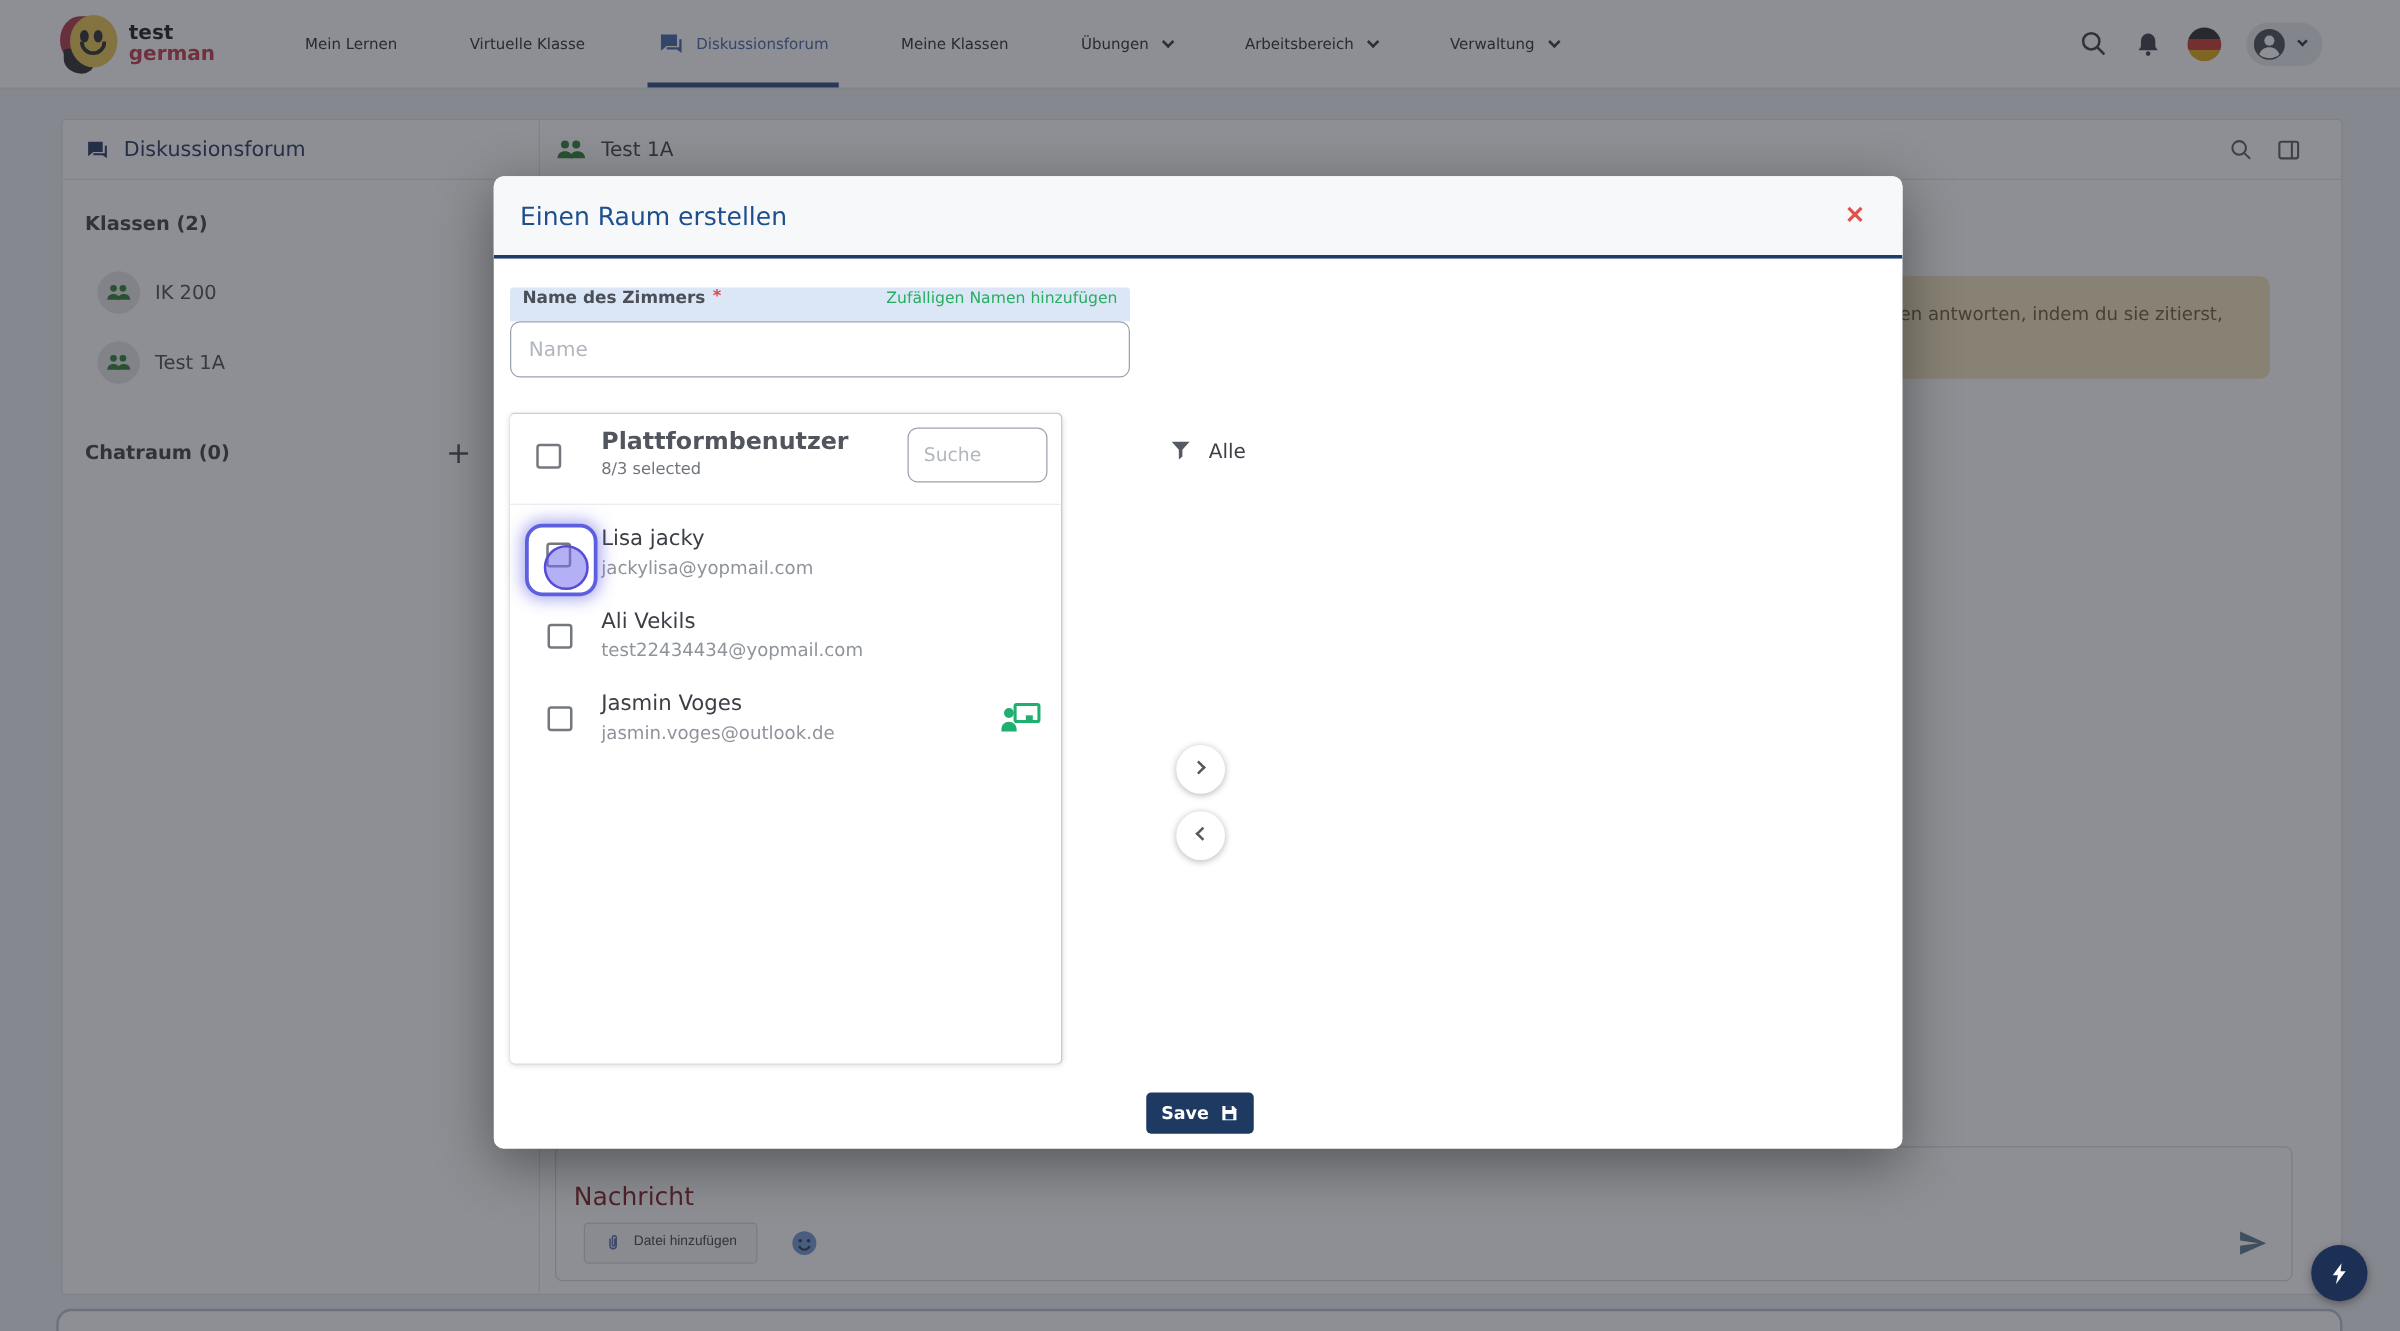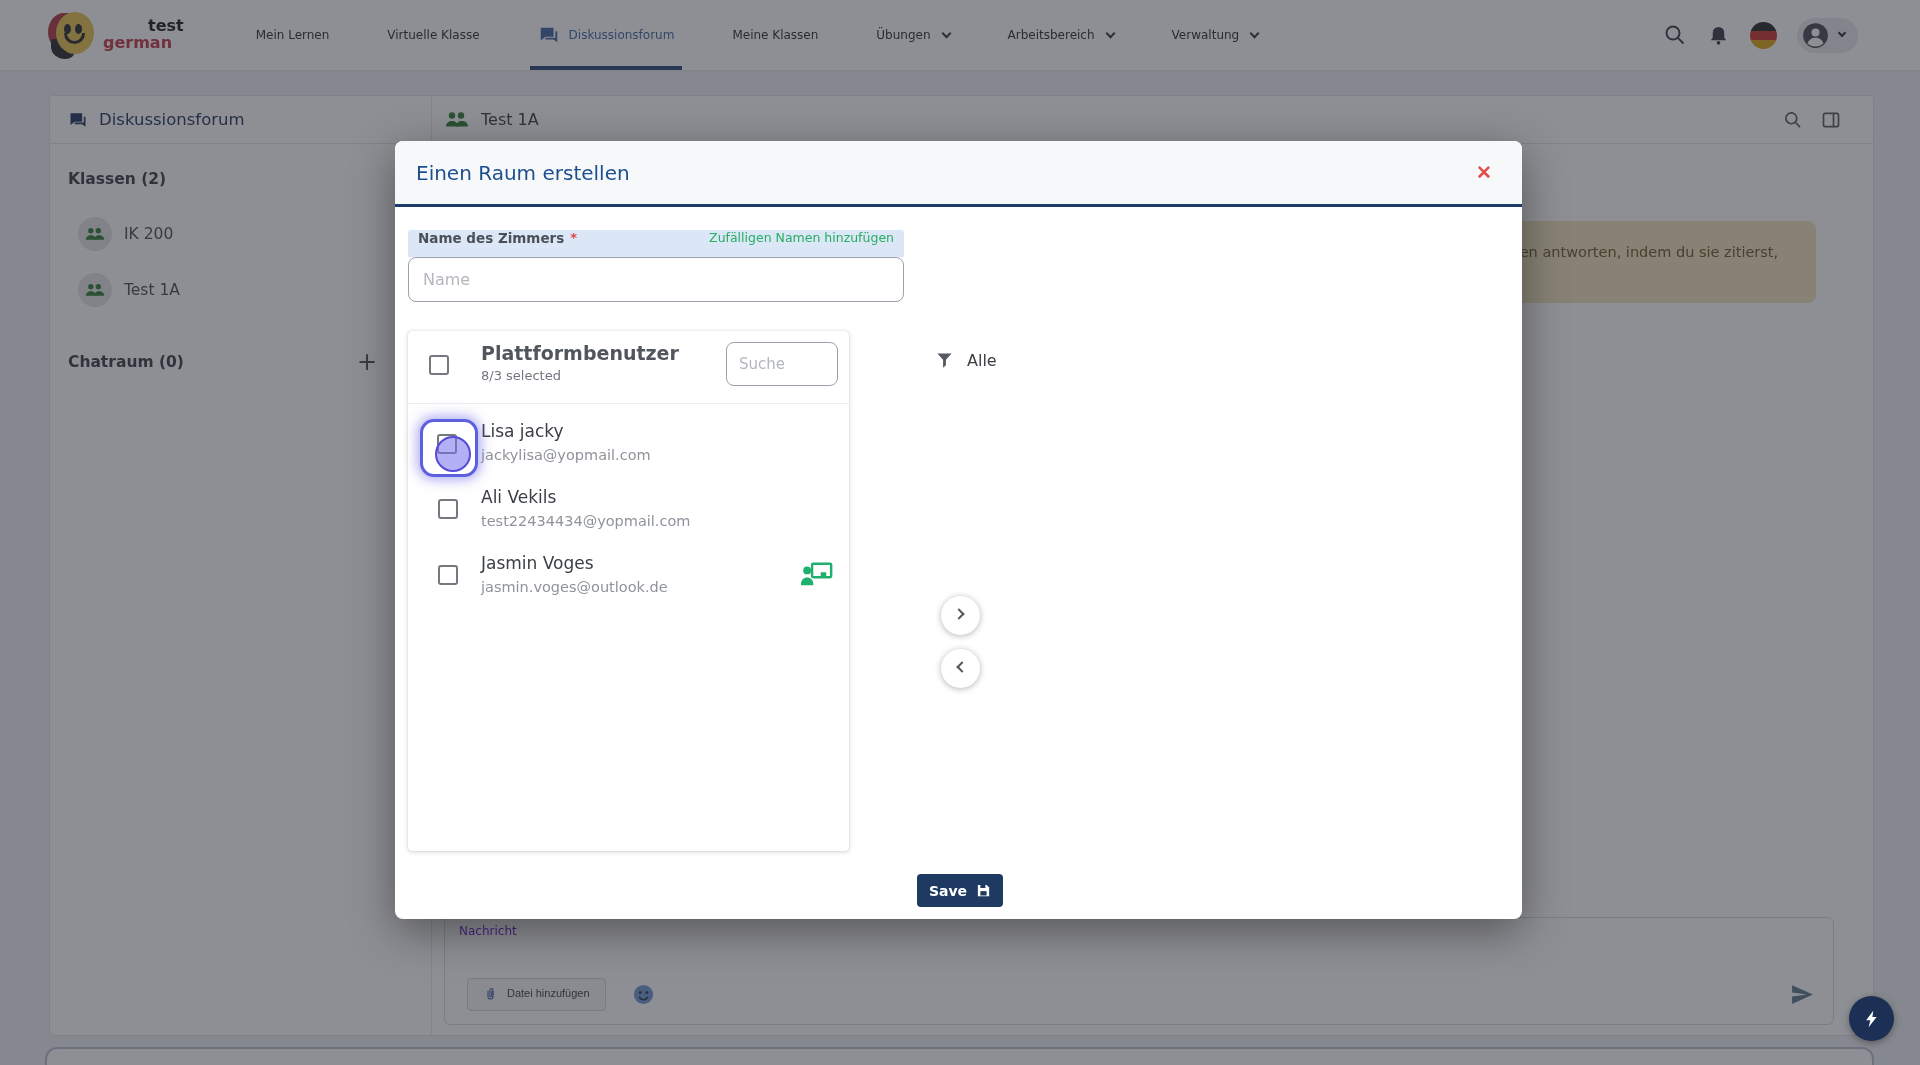--- a/index.html
+++ b/index.html
@@ -14,21 +14,21 @@
   .logo { display:flex; align-items:center; gap:9px; margin-left:48px; cursor:pointer; }
   .logo-mark { position:relative; width:46px; height:50px; }
   .lm-red  { position:absolute; left:0; top:3px;  width:32px; height:38px; background:#b03a48; border-radius:55% 40% 40% 55%; }
   .lm-dark { position:absolute; left:3px; bottom:1px; width:24px; height:20px; background:#2c2c2c; border-radius:10% 0 40% 60%; }
   .lm-face { position:absolute; left:8px; top:2px; width:38px; height:42px; background:#e7c453; border-radius:50%; }
   .eye { position:absolute; top:12px; width:7px; height:10px; background:#2c2c2c; border-radius:50%; }
   .e1 { left:8px; } .e2 { left:19px; }
   .mouth { position:absolute; left:8px; top:21px; width:21px; height:11px; border:3px solid #2c2c2c;
            border-top:none; border-radius:0 0 22px 22px; }
   .logo-text { display:flex; flex-direction:column; line-height:1.05; }
-  .lt1 { font-weight:bold; font-size:16px; color:#1d1d1f;margin-left:45px; }
+  .lt1 { font-weight:bold; font-size:16px; color:#1d1d1f; }
   .lt2 { font-weight:bold; font-size:16px; color:#c23a4a; }
 
   .nav-items { display:flex; align-items:center; gap:58px; margin-left:72px; height:100%; }
   .nav-item { position:relative; display:flex; align-items:center; gap:9px; height:100%;
               font-size:12px; color:#2c2f36; cursor:pointer; text-decoration:none; white-space:nowrap; }
   .nav-item.active { color:#4168a5; }
   .nav-item.active::after { content:""; position:absolute; left:-8px; right:-8px; bottom:0; height:4px; background:#2c4a7c; }
   .chev { display:inline-block; width:8px; height:8px; border-right:2px solid currentColor;
           border-bottom:2px solid currentColor; transform:rotate(45deg); margin-top:-4px; }
   .chev.sm { width:7px; height:7px; margin-left:3px; color:#34373d; }
@@ -70,21 +70,21 @@
                  gap:12px; padding:0 14px 0 13px; font-size:16px; color:#3b3f46; }
   .main-header .group-ic { color:#2e7d32; }
   .mh-icons { margin-left:auto; display:flex; gap:18px; color:#565b63; margin-right:18px; }
 
   .banner { position:absolute; left:304px; top:125px; width:1080px; height:82px; background:#f1e3bd;
             border-radius:8px; color:#6d5a31; font-size:14.5px; }
   .banner span { position:absolute; left:778px; top:23px; white-space:nowrap; }
 
   .composer { position:absolute; left:12px; top:821px; width:1390px; height:108px;
               border:1px solid #d6d9de; border-radius:6px; background:#fff; }
-  .composer-ph { position:absolute; left:14px; top:6px; font-size:12px; color:#6d28d9; }
+  .composer-ph { position:absolute; left:14px; top:27px; font-size:20px; color:#7f1d1d; }
   .composer-row { position:absolute; left:22px; right:18px; bottom:13px; display:flex; align-items:center; gap:26px; }
   .attach { display:flex; align-items:flex-start; gap:9px; background:#f5f6f8; border:1px solid #d3d6db;
             border-radius:4px; padding:8px 15px; font-size:11px; color:#3e4249; cursor:pointer; }
   .attach svg { color:#5a6db3; }
   .emoji-btn { color:#6e7683; }
   .send-btn { margin-left:auto; color:#5c7a8f; }
 
   .bottom-card { position:absolute; left:45px; top:1047px; width:1829px; height:44px; background:#fff;
                  border:2px solid #b6c2d2; border-radius:12px 12px 0 0; }
   .fab { position:absolute; left:1849px; top:996px; width:45px; height:45px; border-radius:50%;

